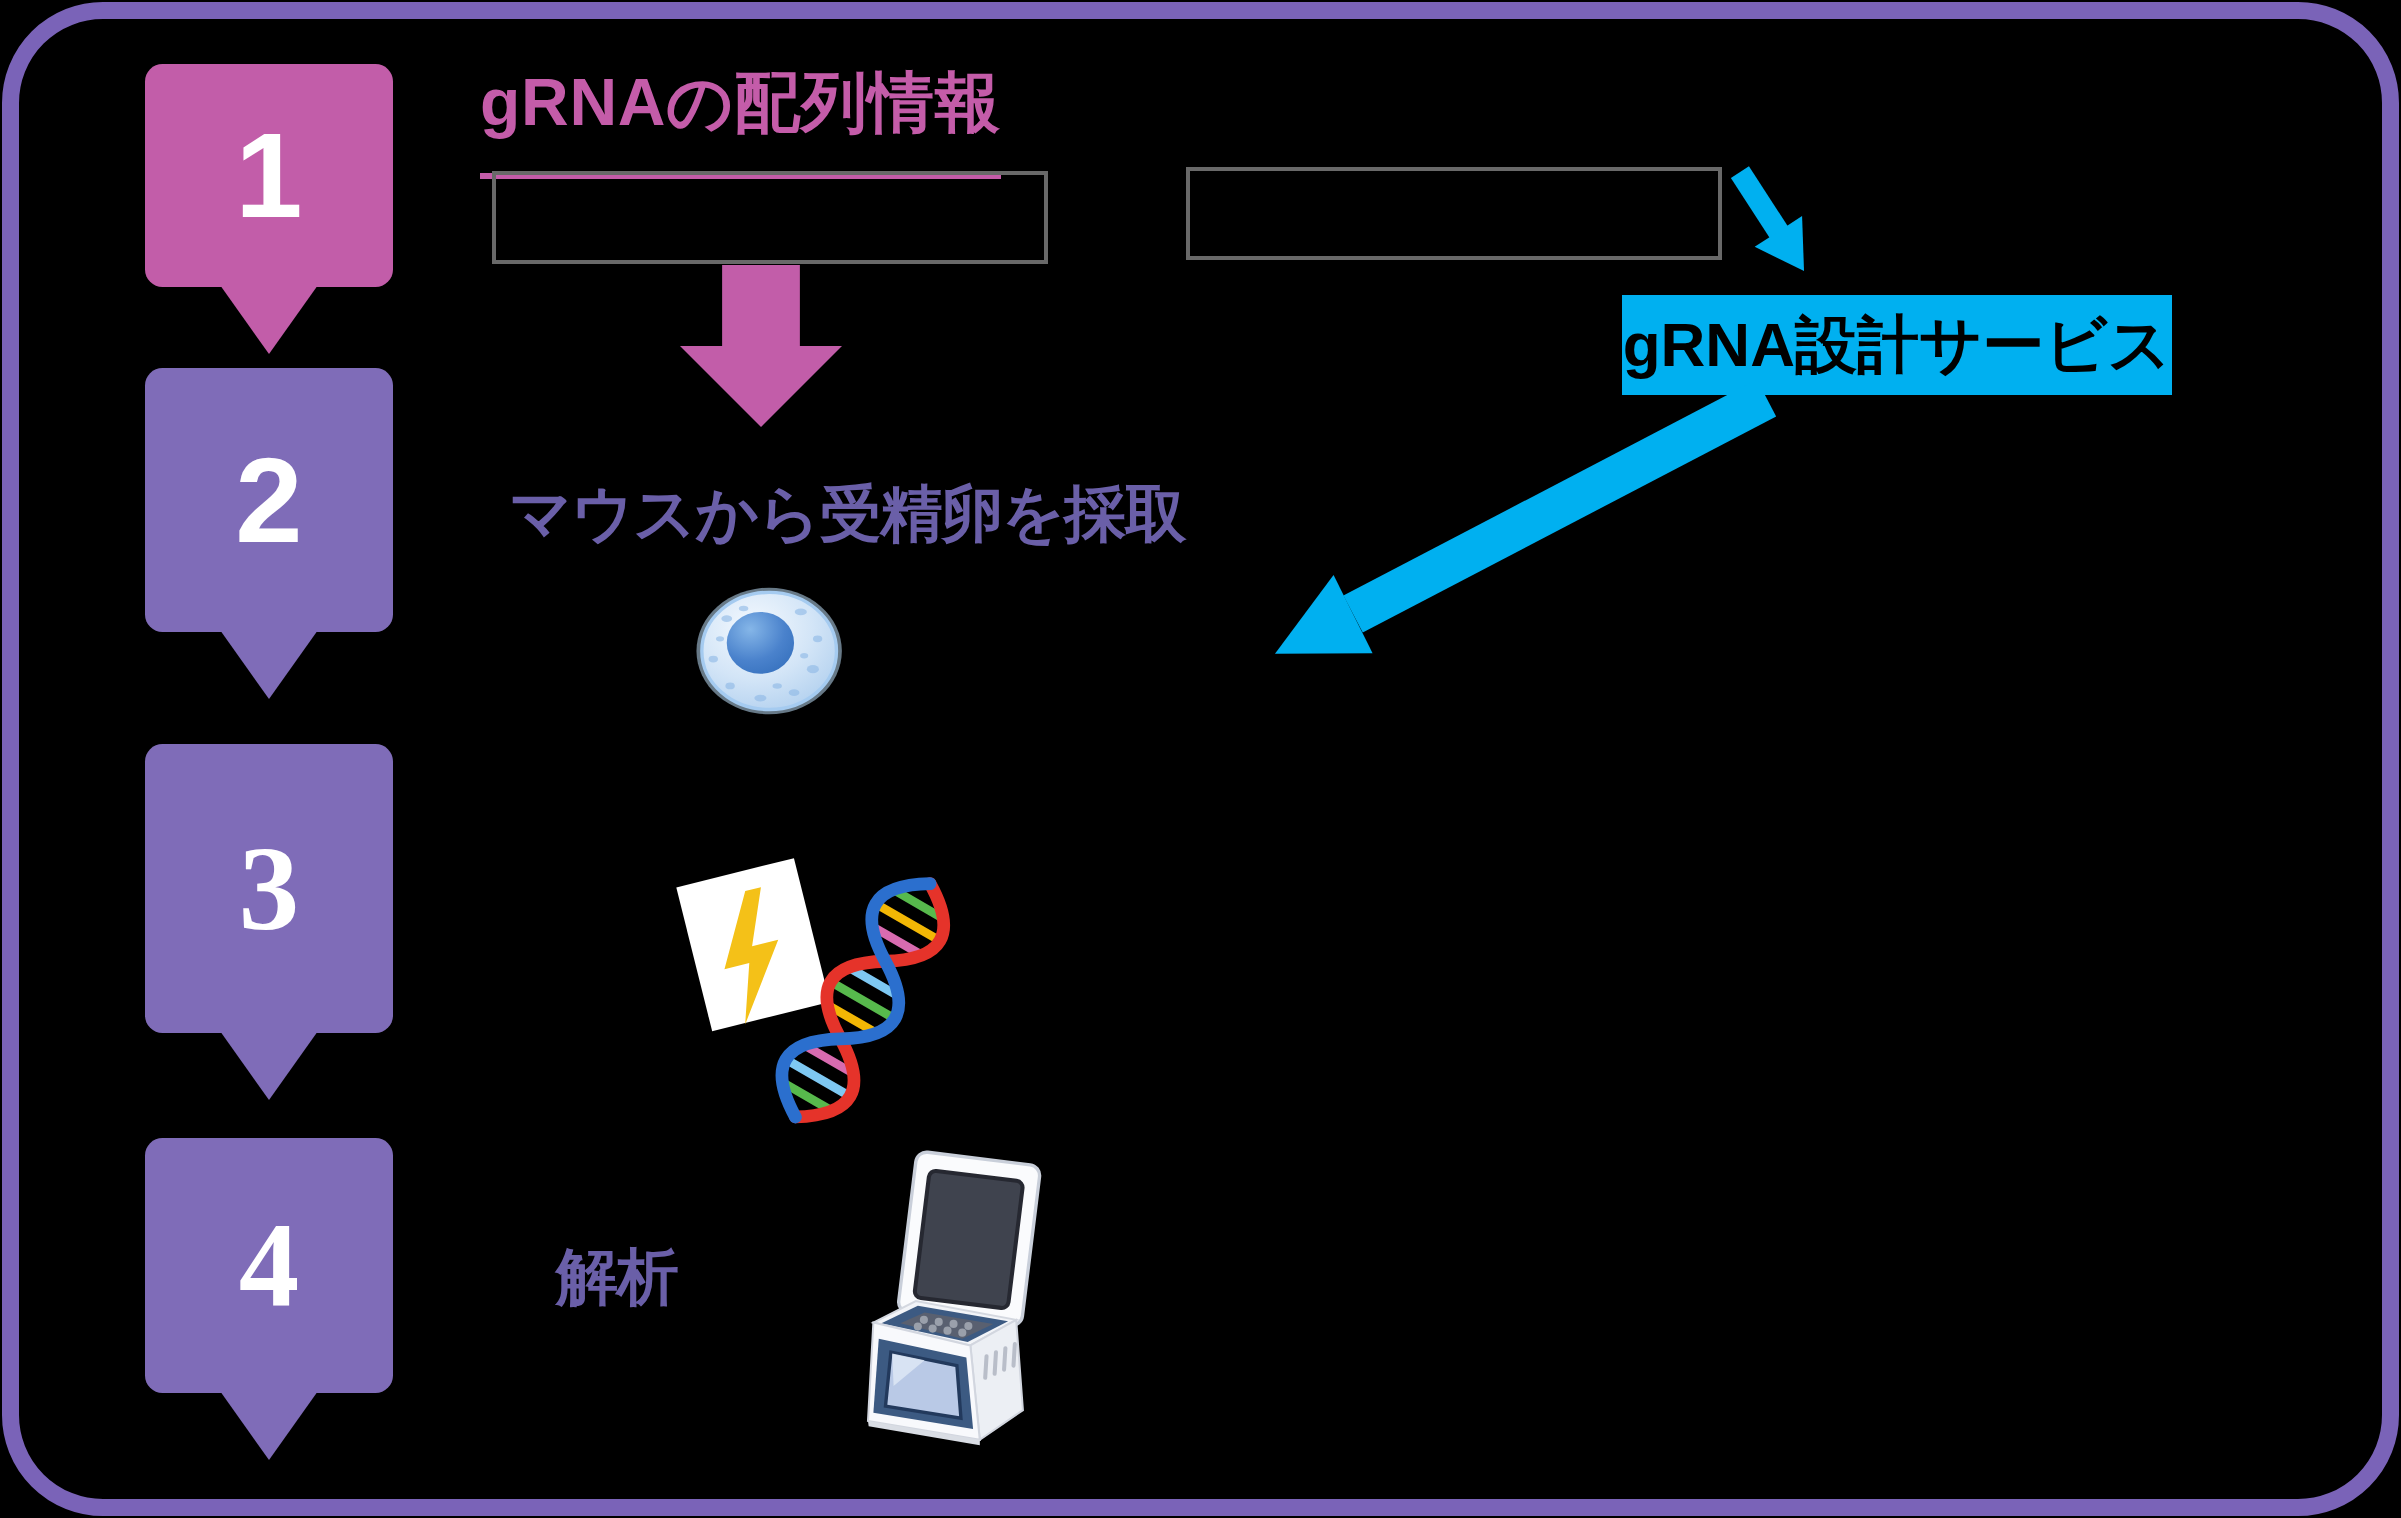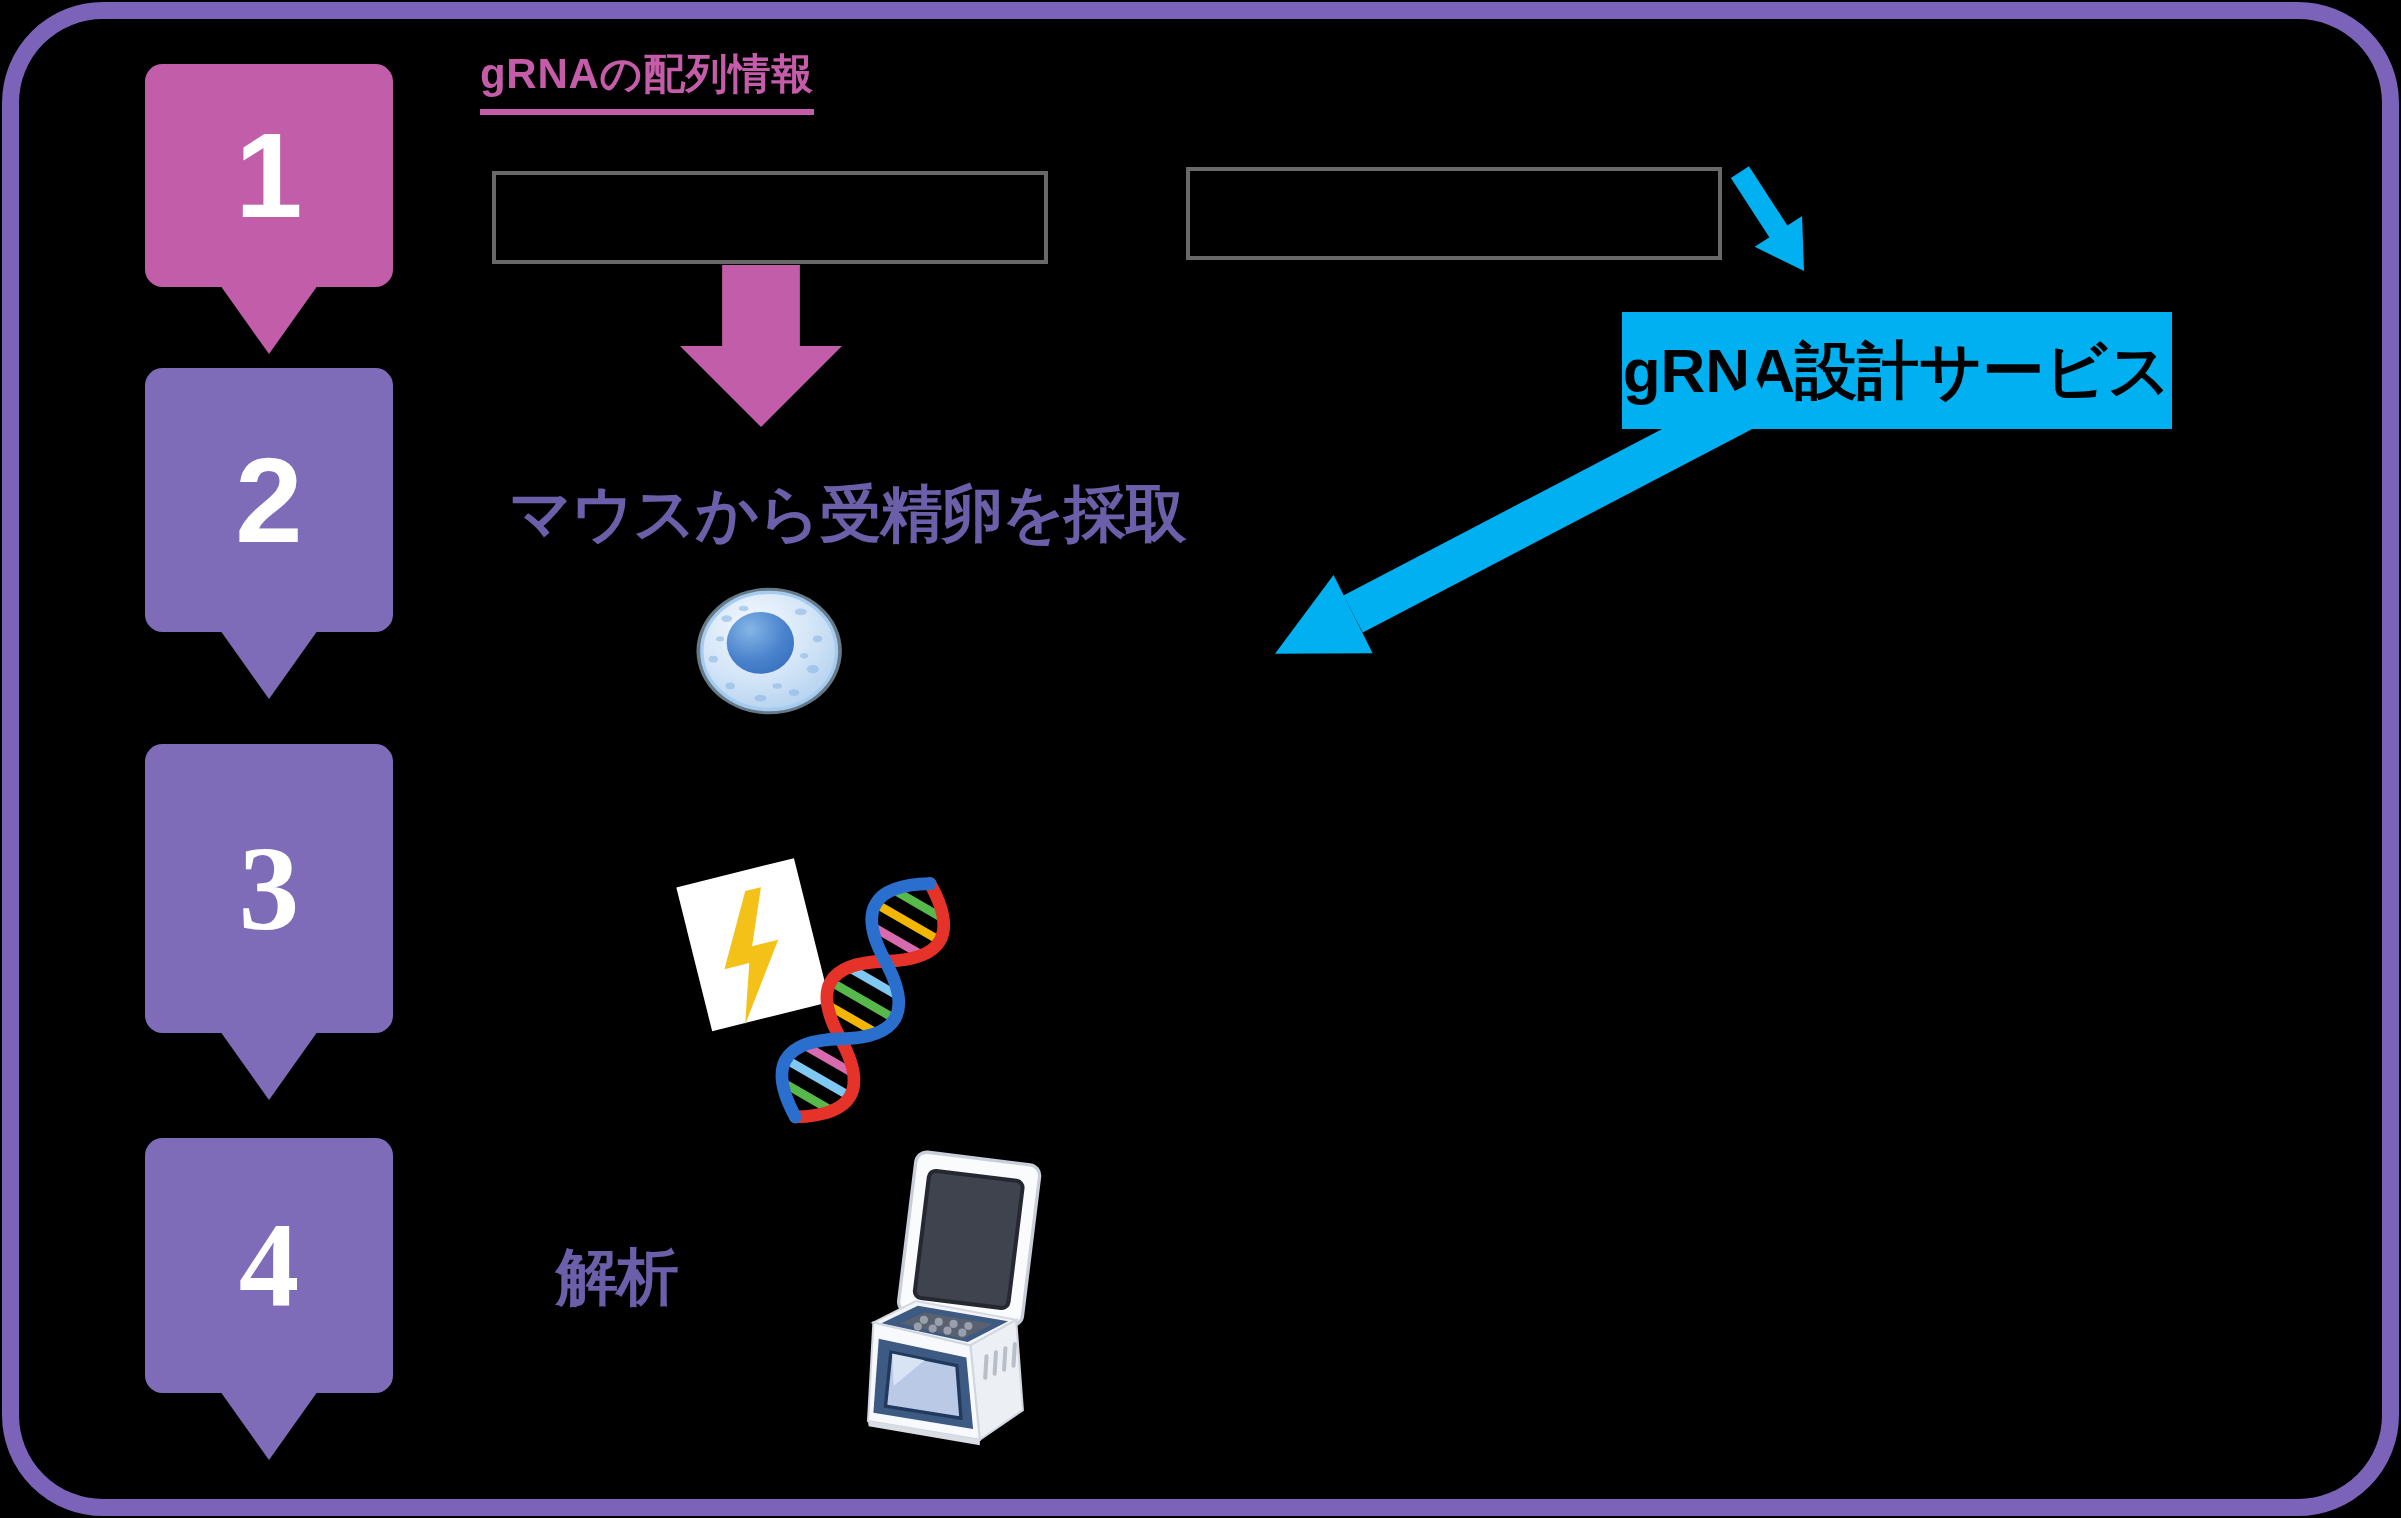--- a/index.html
+++ b/index.html
@@ -56,26 +56,26 @@
   }
   .bubble .num.serif { font-family: "Liberation Serif", serif; }
   .b1 { top: 64px;  height: 223px; }
   .b2 { top: 368px; height: 264px; }
   .b3 { top: 744px; height: 289px; }
   .b4 { top: 1138px; height: 255px; }
 
   
   .title {
     position: absolute;
-    left: 480px; top: 46px;
+    left: 480px; top: 58px;
     color: var(--title-pink, #c45ca9);
-    font-size: 42px;
+    font-size: 66px;
     font-weight: bold;
     border-bottom: 6.7px solid currentColor;
-    padding-bottom: 7px;
+    padding-bottom: 25px;
     letter-spacing: 0.7px;
     white-space: nowrap;
   }
 
   
   .seqbox {
     position: absolute;
     box-sizing: border-box;
     border: 4.7px solid var(--box-border, #696969);
     background: transparent;
@@ -102,23 +102,23 @@
     letter-spacing: -1.3px;
   }
   .l2 { left: 509px; top: 472px; }
   .l3 { left: 531px; top: 784px; }
   .l4 { left: 548px; top: 1235px; margin-left: 8px; }
 
   
   .service-badge {
     position: absolute;
     left: 1622px; top: 295px;
-    width: 550px; height: 117px;
+    width: 550px; height: 100px;
     background: var(--cyan, #00b0f0);
-    display: flex; align-items: center; justify-content: center; margin-top: 17px;
+    display: flex; align-items: center; justify-content: center;
   }
   .service-badge span {
     color: var(--service-text, #000);
     font-size: 62px;
     font-weight: bold;
     white-space: nowrap;
   }
 
   svg { position: absolute; overflow: visible; }
   .arrow-small { left: 1713px; top: 162px; width: 148px; height: 155px; }

